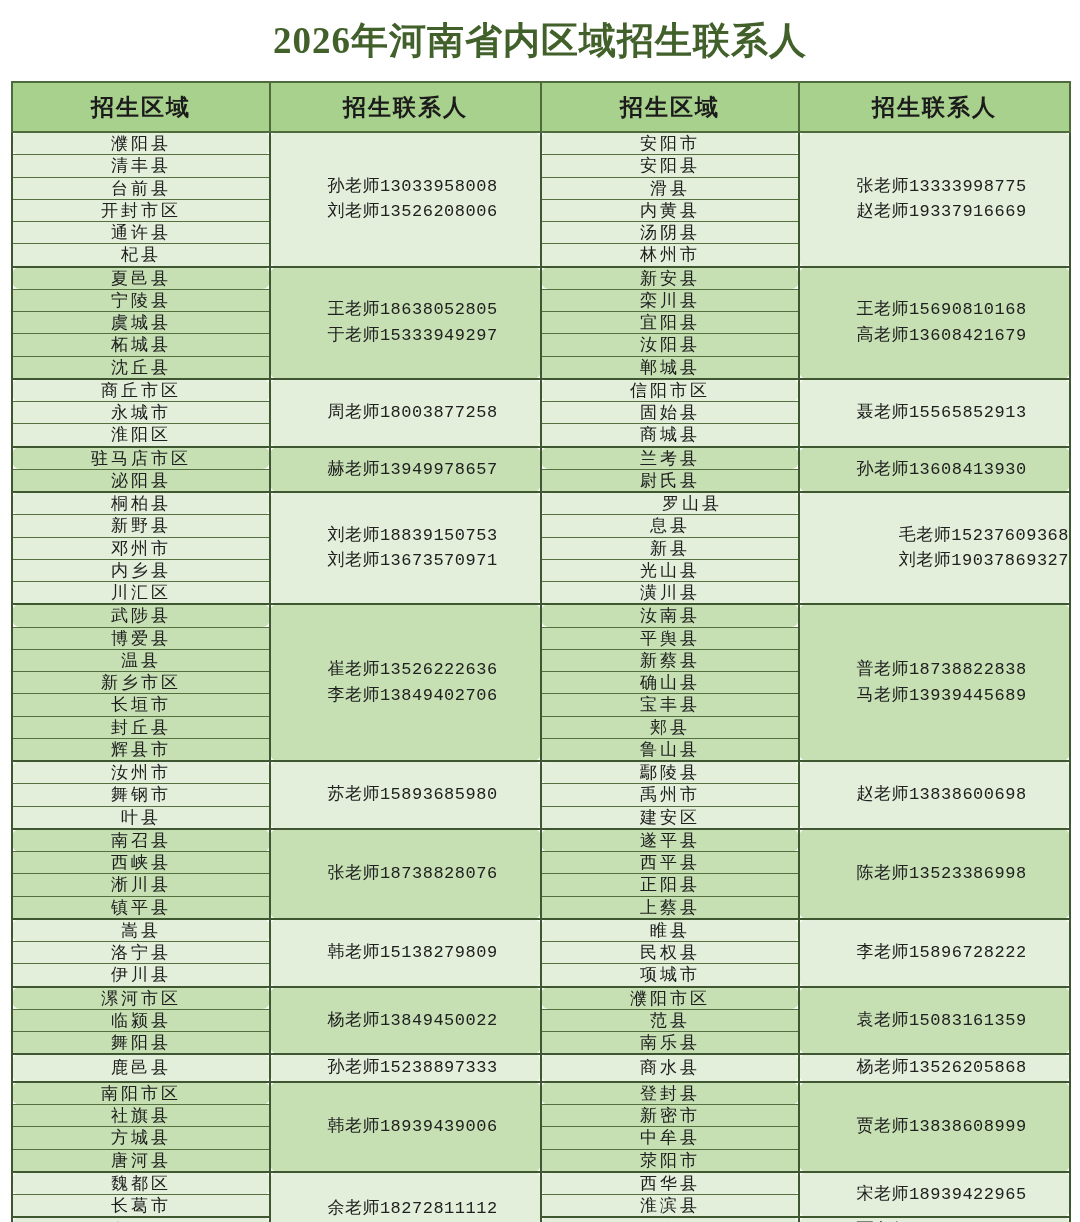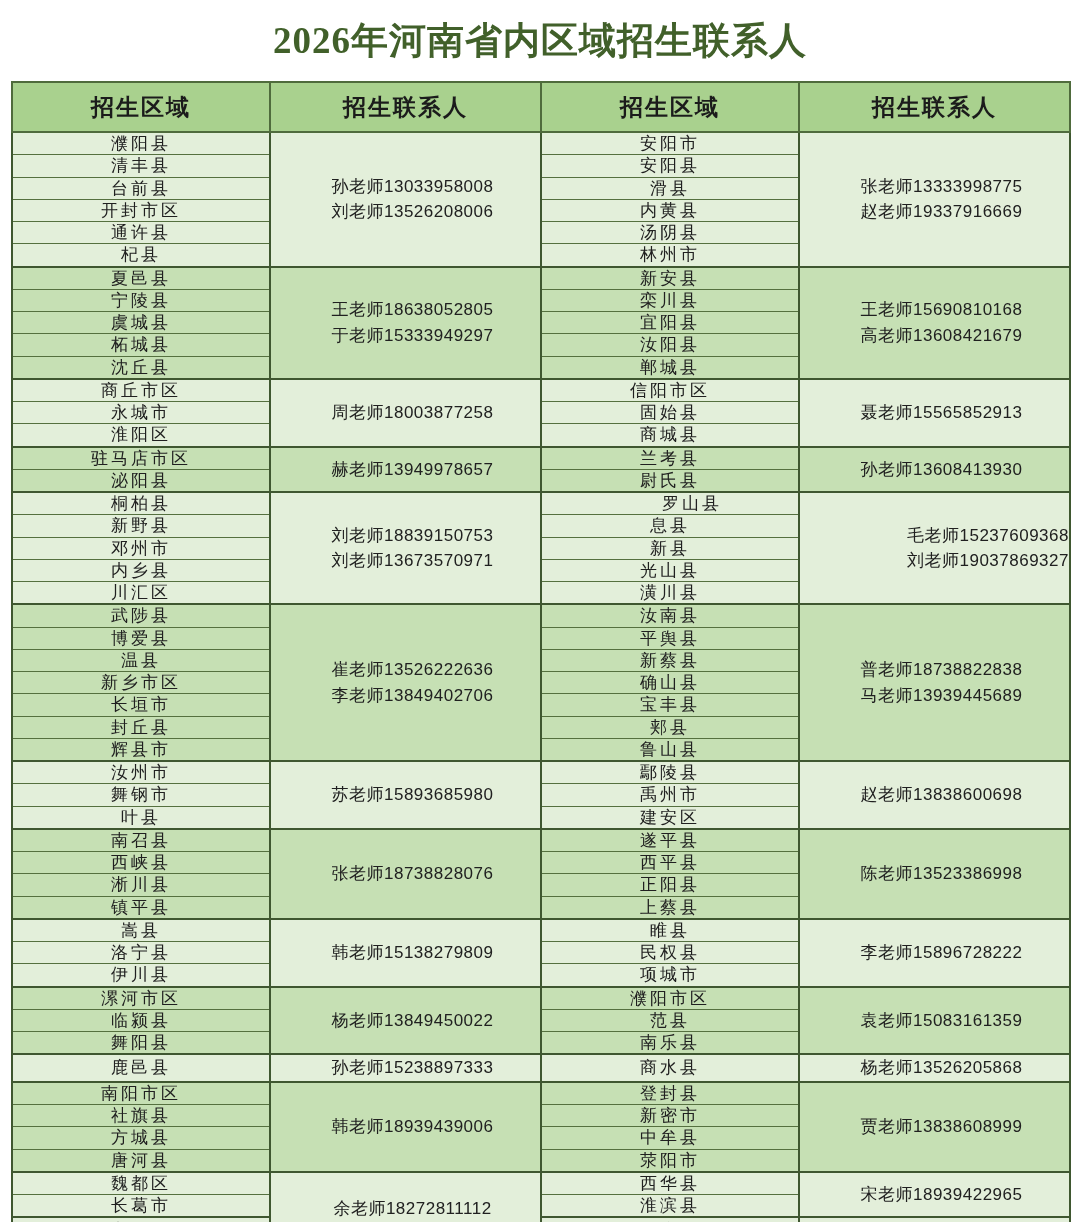--- a/index.html
+++ b/index.html
@@ -63,32 +63,32 @@
     padding:0;
     height:26px;
     letter-spacing:1px;
     line-height:1.25;
   }
   tbody td.area{
     font-family:"Liberation Serif","DejaVu Serif",serif;
     letter-spacing:3px;
   }
   tbody td.person{
-    font-family:Liberation Sans, sans-serif;
+    font-family:Liberation Mono, monospace;
     font-size:17px;
     letter-spacing:0.5px;
     white-space:pre-line;
     line-height:1.5;
     padding-left:14px;
   }
   tbody tr.band-a td{background:#e3efda;}
   tbody tr.band-b td{background:#c6e0b4;}
 
   
-  tbody tr.grp-start td{border-top:2px solid #3f5730;}
+  tbody tr.grp-start td{border-top:2px solid #3f5730;border-radius:8px;}
   tbody tr:last-child td{border-bottom:2px solid #3f5730;}
 
   td.person.merged{border-left:2px solid #3f5730;border-right:2px solid #3f5730;}
   td.area{border-left:2px solid #3f5730;}
 </style>
 </head>
 <body>
 
 <div id="page">
 

